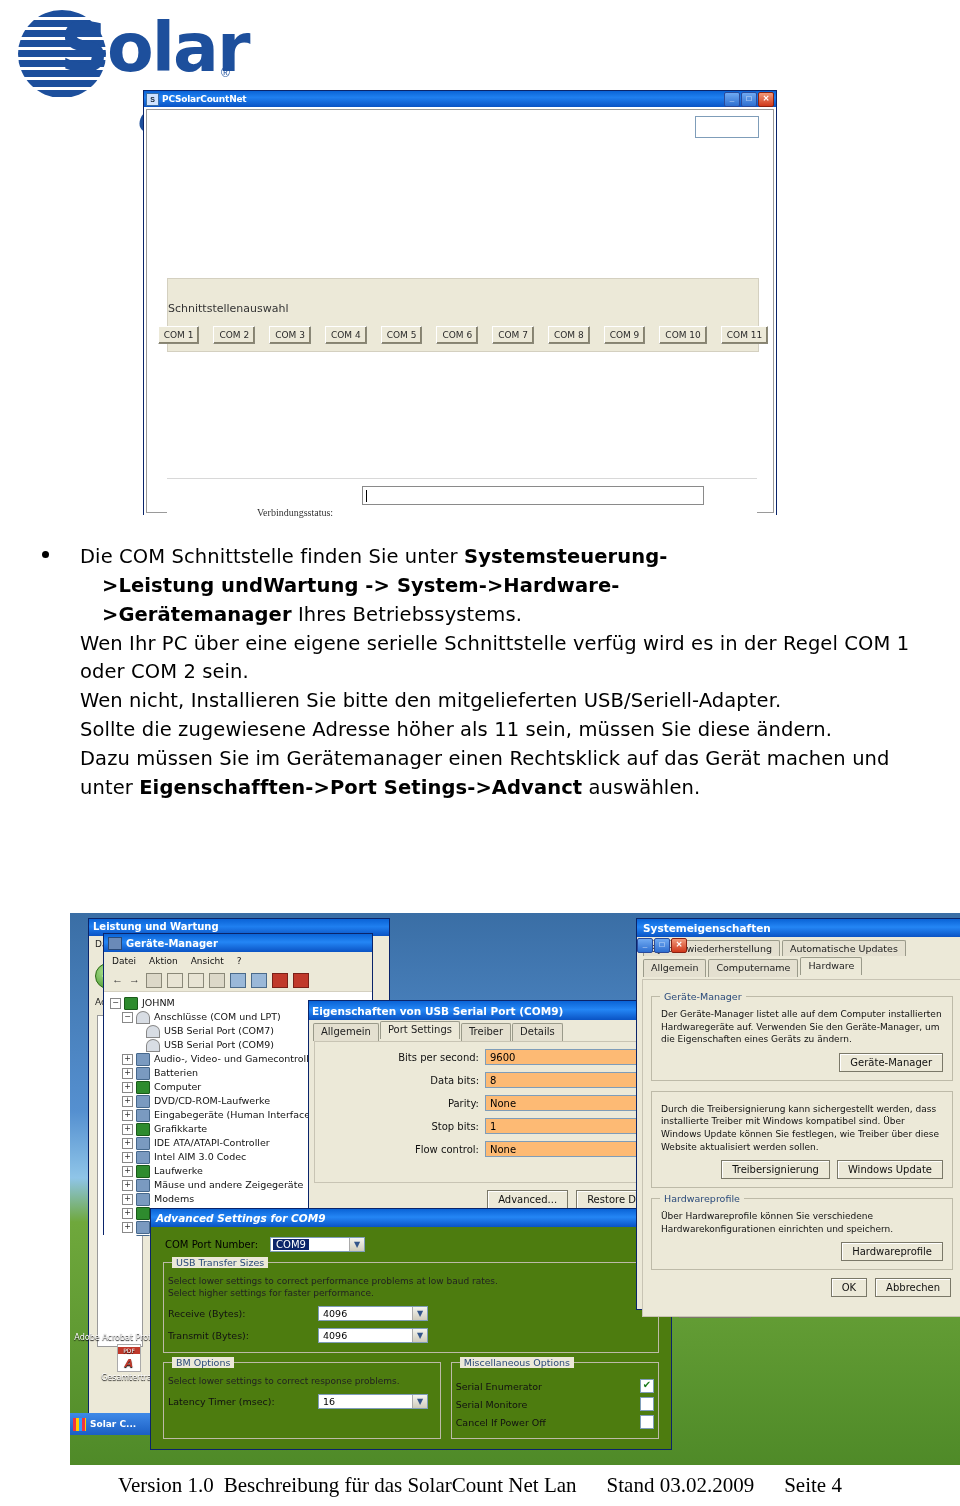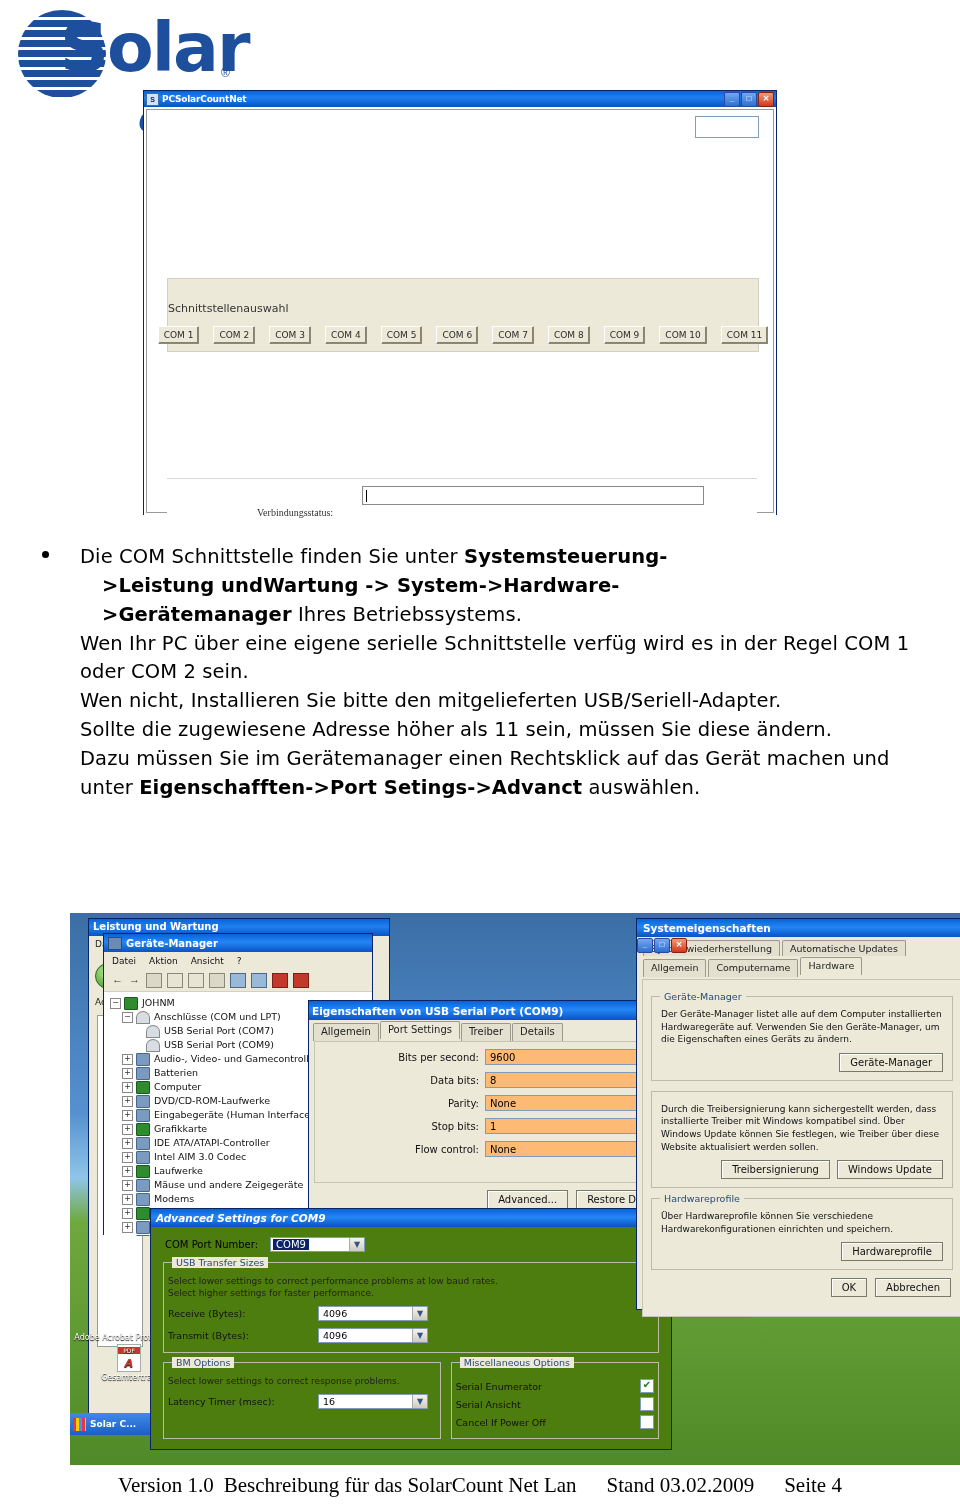--- a/index.html
+++ b/index.html
@@ -497,21 +497,21 @@
           </div>
       </div>
       <div class="grp" id="adv-misc" style="margin:0;">
         <div class="grp-title">Miscellaneous Options</div>
         <div id="misc-rows">
             <div class="chk-row">
               <span>Serial Enumerator</span>
               <span class="chk">✔</span>
             </div>
             <div class="chk-row">
-              <span>Serial Ansicht</span>
+              <span>Serial Monitore</span>
               <span class="chk"></span>
             </div>
             <div class="chk-row">
               <span>Cancel If Power Off</span>
               <span class="chk"></span>
             </div>
           </div>
       </div>
     </div>
 

